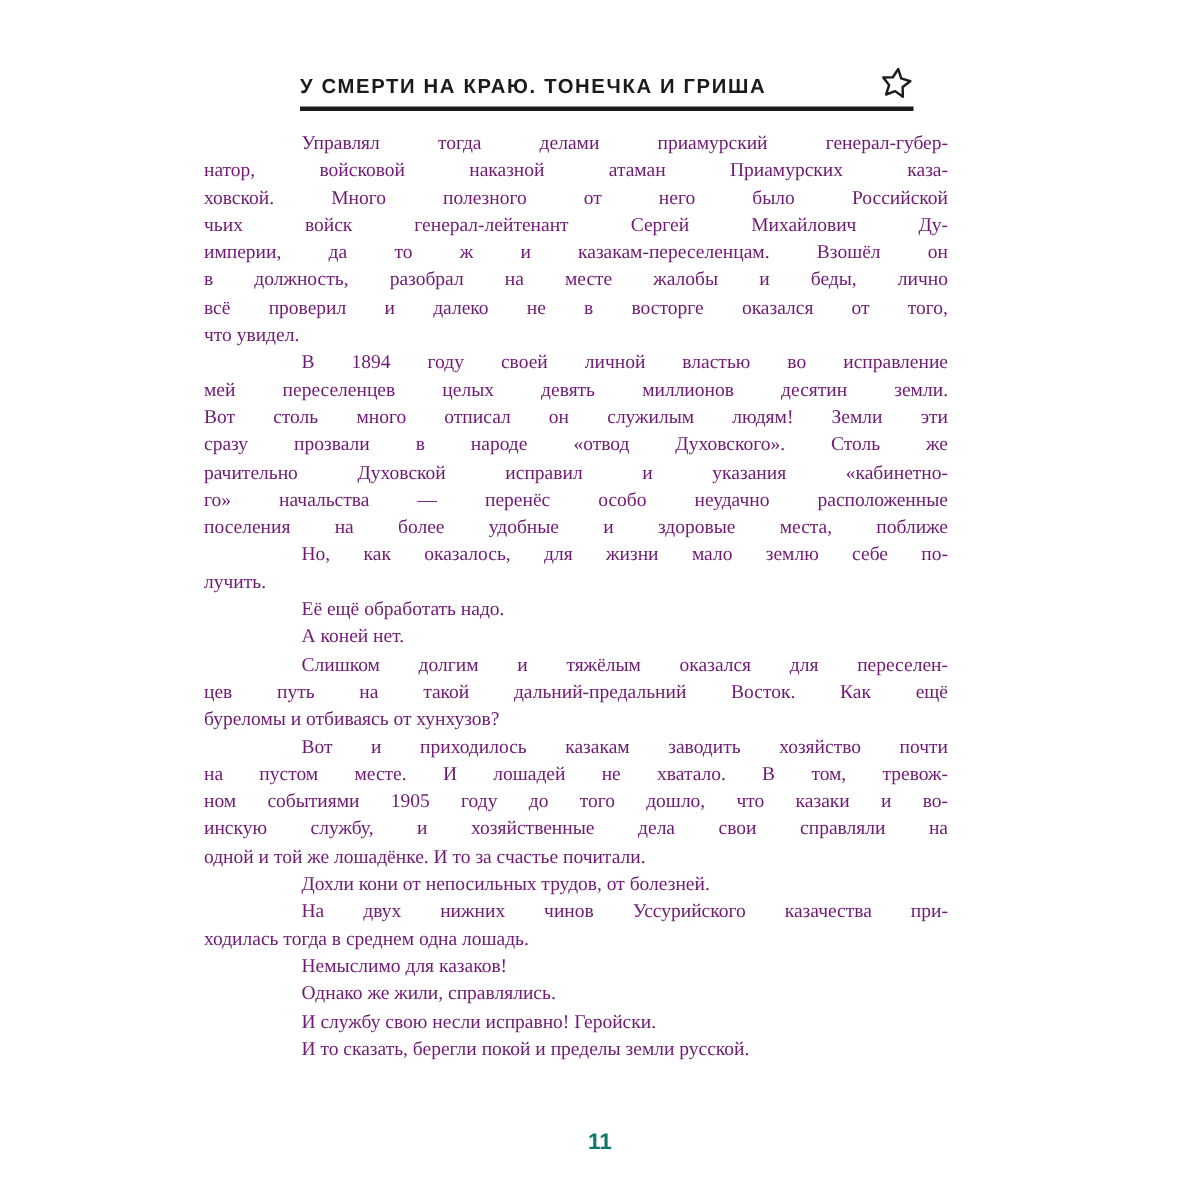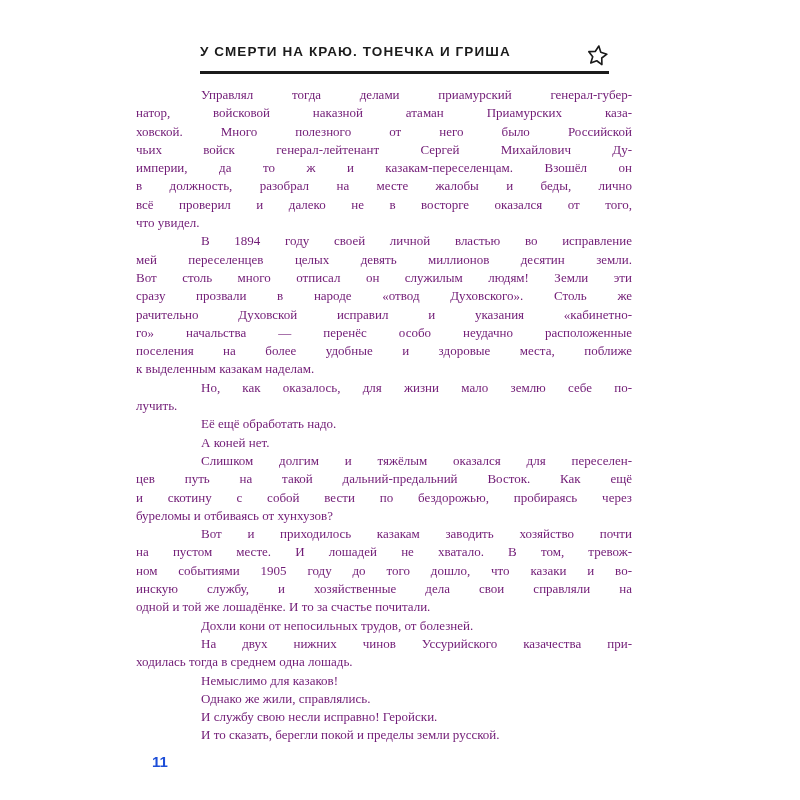--- a/index.html
+++ b/index.html
@@ -16,20 +16,21 @@
     inset: 0;
     background: #ffffff;
   }
   .running-header {
     position: absolute;
     left: 200px;
     top: 44px;
     width: 409px;
     display: flex;
     justify-content: space-between;
+    align-items: flex-end;
     border-bottom: 3px solid #1b1b1b;
     padding-bottom: 4px;
   }
   .running-header .title {
     font-family: "Liberation Sans", sans-serif;
     font-size: 13.5px;
     font-weight: 700;
     letter-spacing: 1.1px;
     color: #1b1b1b;
     white-space: nowrap;
@@ -57,25 +58,25 @@
     text-align-last: justify;
     white-space: normal;
   }
   .line.last { text-align-last: left; }
   .line.first { text-indent: 65px; }
   .page-footer {
     position: absolute;
     left: 152px;
     top: 753px;
     width: 496px;
-    text-align: left;
+    text-align: center;
     font-family: "Liberation Sans", sans-serif;
     font-weight: 700;
     font-size: 15px;
-    color: #1d4ed8;
+    color: #0f766e;
   }
 </style>
 </head>
 <body>
 
 <div class="page">
 
   <div class="running-header">
     <span class="title">У СМЕРТИ НА КРАЮ. ТОНЕЧКА И ГРИША</span>
     <span class="star-wrap">
@@ -97,36 +98,34 @@
         <div class="line last">что увидел.</div>
       </div>
       <div class="paragraph">
         <div class="line first">В 1894 году своей личной властью во исправление</div>
         <div class="line">мей переселенцев целых девять миллионов десятин земли.</div>
         <div class="line">Вот столь много отписал он служилым людям! Земли эти</div>
         <div class="line">сразу прозвали в народе «отвод Духовского». Столь же</div>
         <div class="line">рачительно Духовской исправил и указания «кабинетно-</div>
         <div class="line">го» начальства — перенёс особо неудачно расположенные</div>
         <div class="line">поселения на более удобные и здоровые места, поближе</div>
-        <div class="line last">к выделенным казакам наделам.</div>
       </div>
       <div class="paragraph">
         <div class="line first">Но, как оказалось, для жизни мало землю себе по-</div>
         <div class="line last">лучить.</div>
       </div>
       <div class="paragraph">
         <div class="line first last">Её ещё обработать надо.</div>
       </div>
       <div class="paragraph">
         <div class="line first last">А коней нет.</div>
       </div>
       <div class="paragraph">
         <div class="line first">Слишком долгим и тяжёлым оказался для переселен-</div>
         <div class="line">цев путь на такой дальний-предальний Восток. Как ещё</div>
-        <div class="line">и скотину с собой вести по бездорожью, пробираясь через</div>
         <div class="line last">буреломы и отбиваясь от хунхузов?</div>
       </div>
       <div class="paragraph">
         <div class="line first">Вот и приходилось казакам заводить хозяйство почти</div>
         <div class="line">на пустом месте. И лошадей не хватало. В том, тревож-</div>
         <div class="line">ном событиями 1905 году до того дошло, что казаки и во-</div>
         <div class="line">инскую службу, и хозяйственные дела свои справляли на</div>
         <div class="line last">одной и той же лошадёнке. И то за счастье почитали.</div>
       </div>
       <div class="paragraph">

